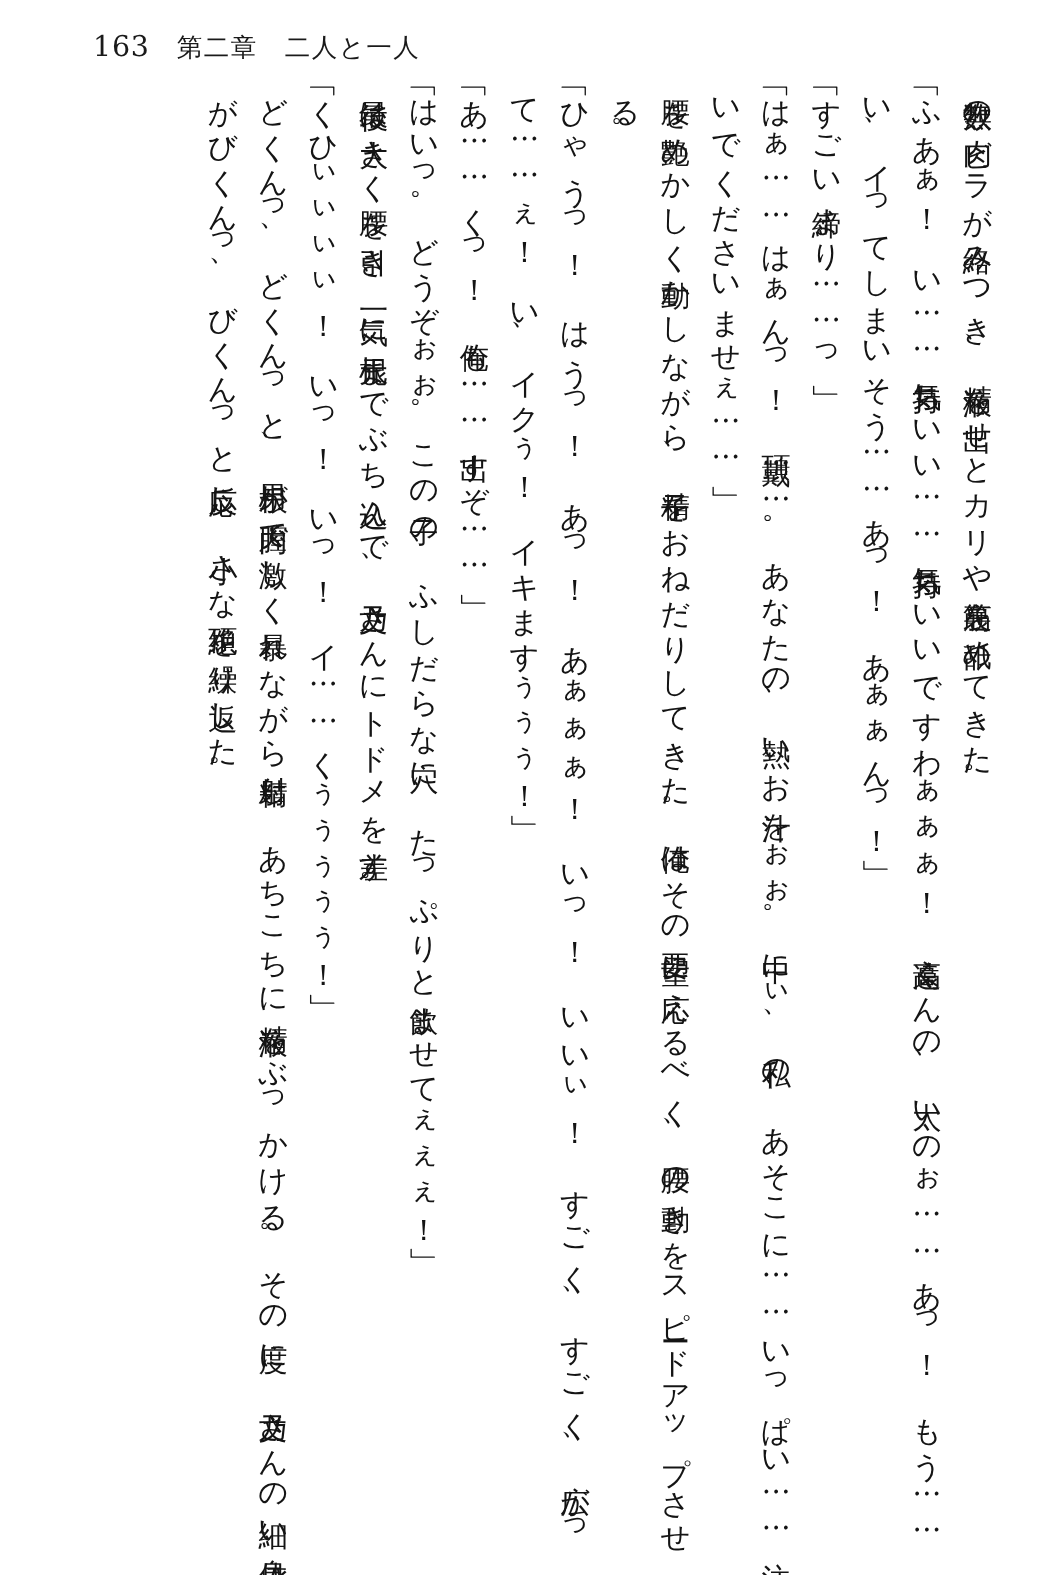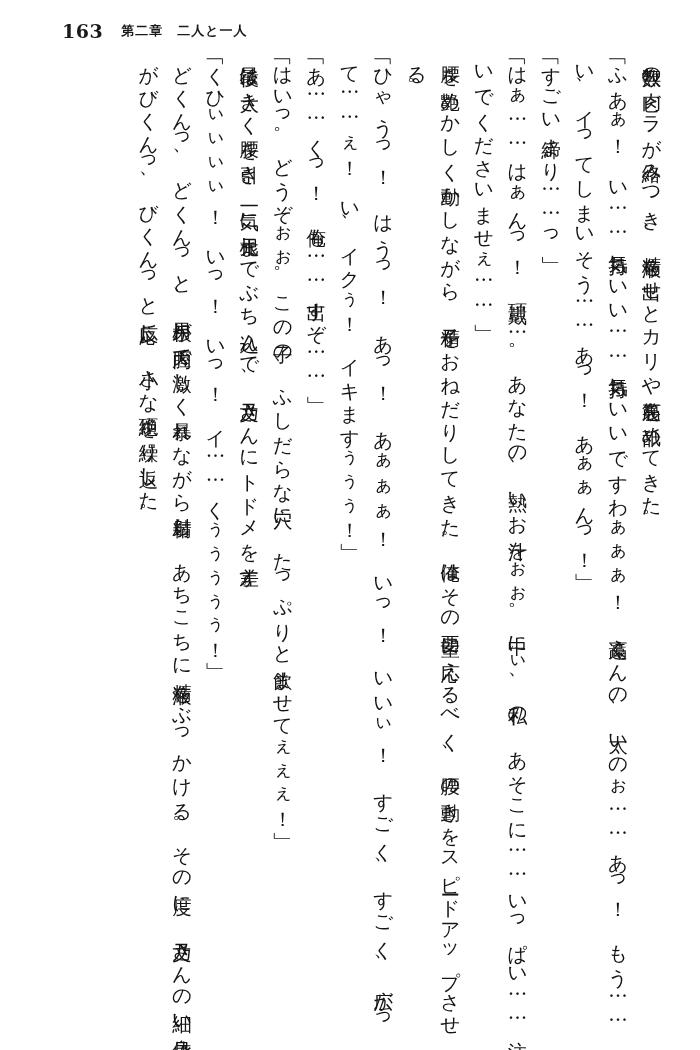--- a/index.html
+++ b/index.html
@@ -30,27 +30,27 @@
     height: 34px;
     display: flex;
     align-items: center;
     padding-left: 62px;
     box-sizing: border-box;
     font-size: 17px;
     letter-spacing: 0.5px;
   }
   .page-number {
     font-family: "DejaVu Serif", "Liberation Serif", serif;
-    font-weight: 700;
+    font-weight: 400;
     font-size: 19px;
     margin-right: 18px;
   }
   .chapter-title {
-    font-size: 13px;
-    font-weight: 700;
+    font-size: 17px;
+    font-weight: 400;
     letter-spacing: 1px;
   }
   
   .body-area {
     position: absolute;
     top: 52px;
     left: 34px;
     width: 634px;
     height: 980px;
   }

